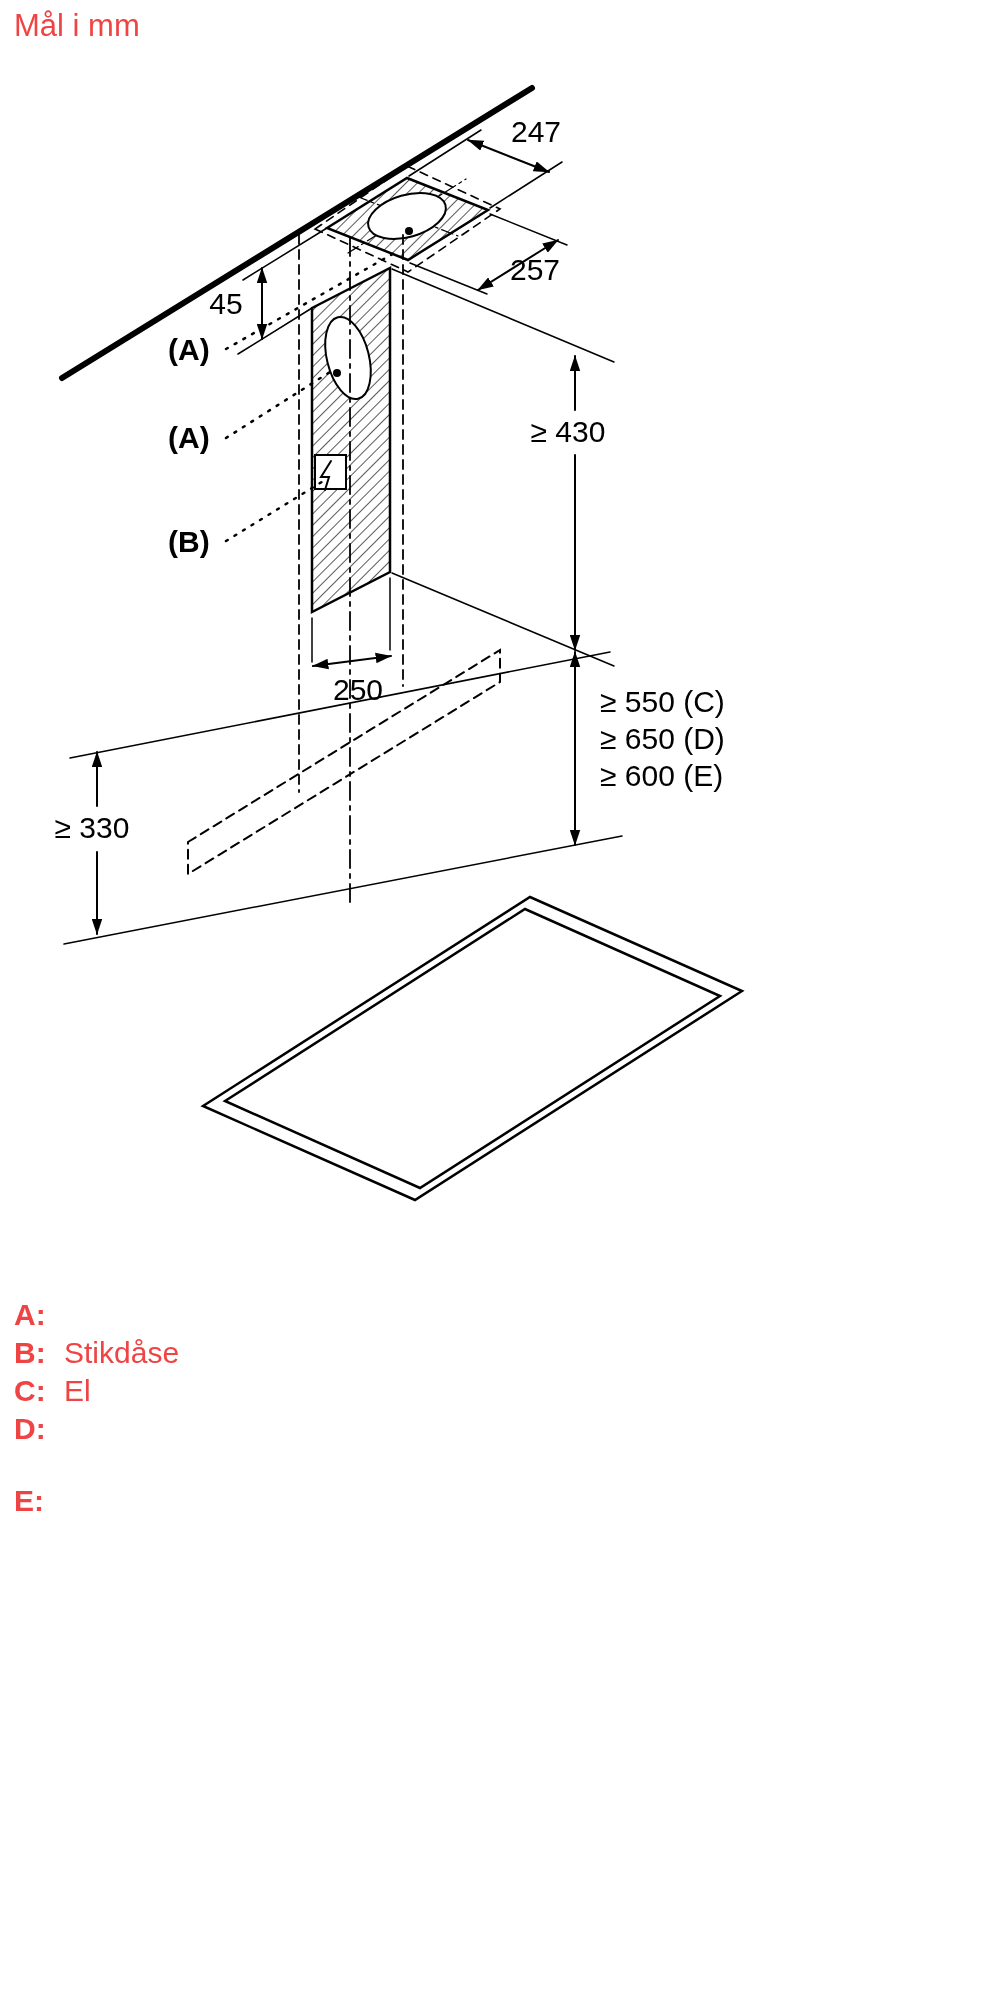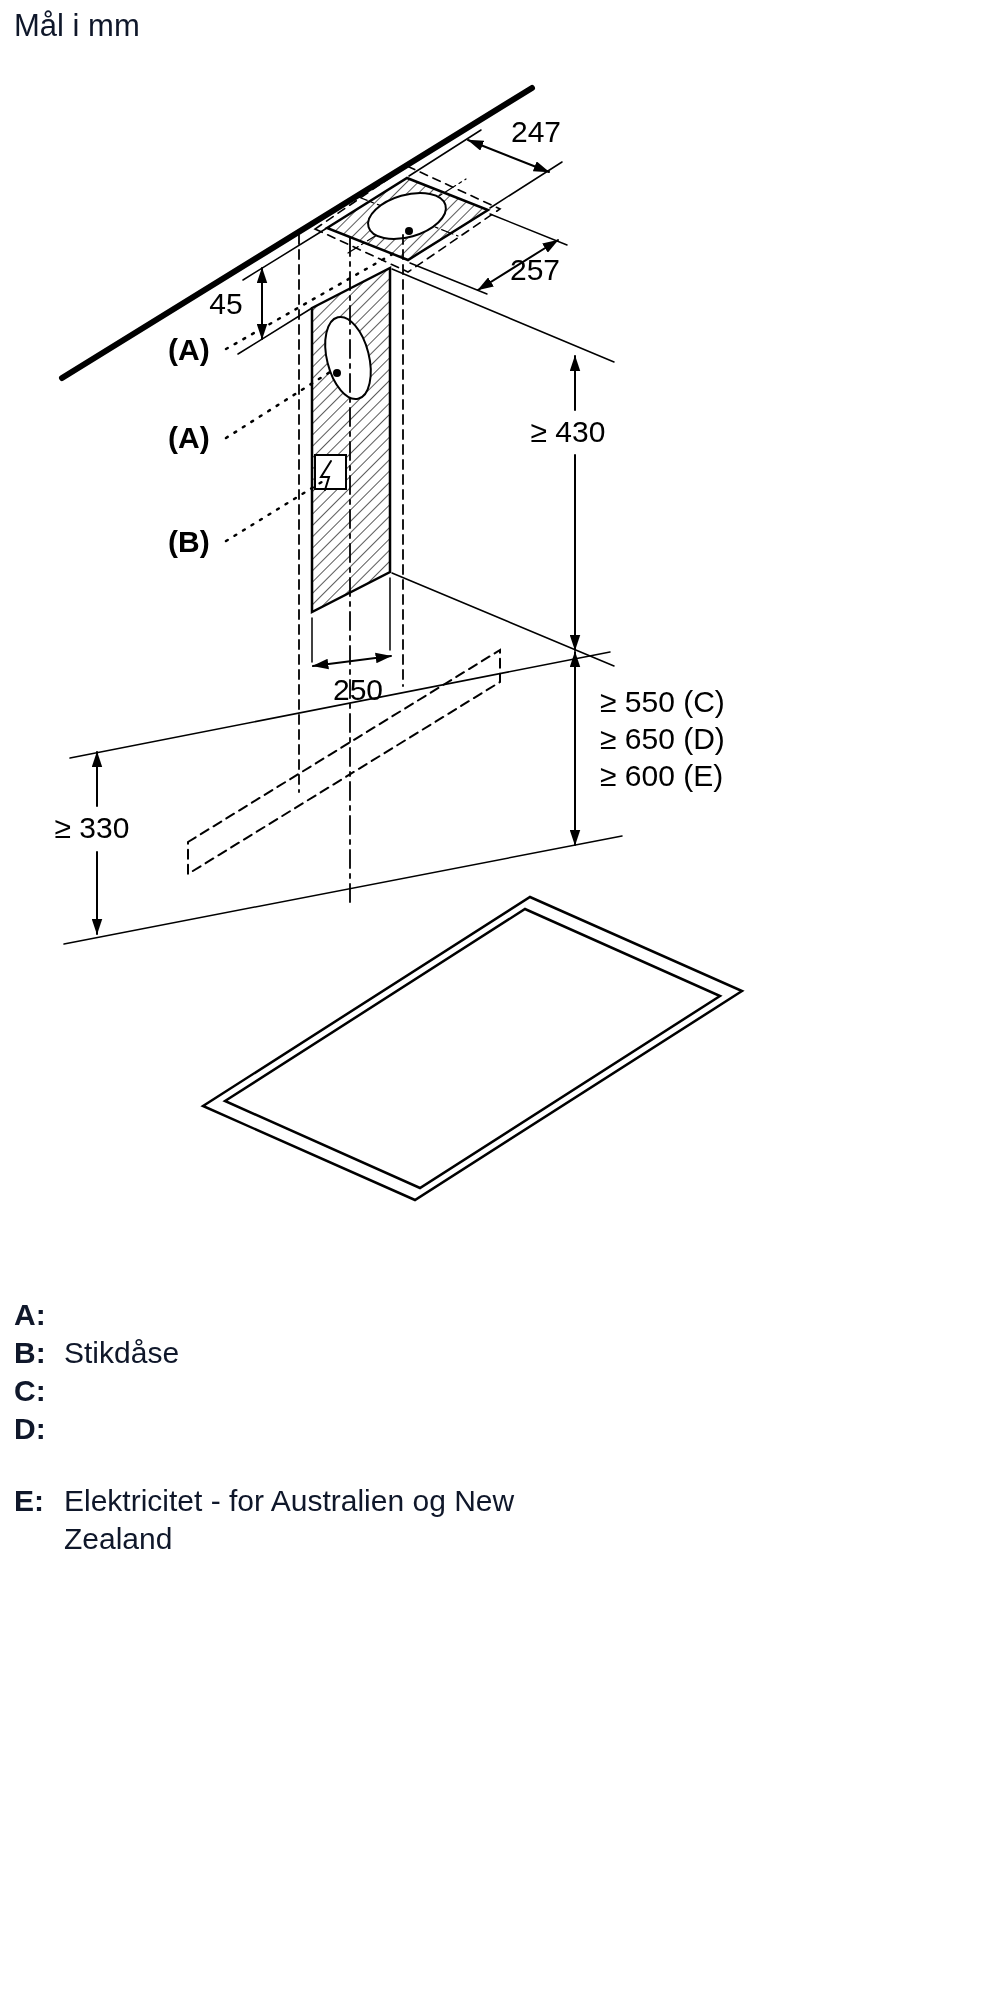--- a/index.html
+++ b/index.html
@@ -1,17 +1,17 @@
 <!DOCTYPE html>
 <html><head>
 <meta charset="utf-8">
 <style>
   html,body{margin:0;padding:0;background:#fff;}
   .page{position:relative;width:828px;height:2000px;background:#fff;
-        font-family:"Liberation Sans",sans-serif;color:#0f172a;overflow:hidden;}
+        font-family:"Liberation Sans",sans-serif;color:#ef4444;overflow:hidden;}
   .title{position:absolute;left:14px;top:8px;font-size:31px;font-weight:400;}
   svg.diagram{position:absolute;left:0;top:0;}
   .dim-text{font-size:30px;font-family:"Liberation Sans",sans-serif;fill:#000;}
   .callout-text{font-size:30px;font-weight:bold;font-family:"Liberation Sans",sans-serif;fill:#000;}
   .legend{position:absolute;left:14px;top:1296px;width:650px;font-size:30px;line-height:38px;}
   .legend-row{display:flex;align-items:flex-start;}
   .legend-row.gap{margin-top:34px;}
   .legend-key{font-weight:bold;flex:0 0 50px;}
   .legend-text{flex:1;max-width:548px;}
 </style>
@@ -128,23 +128,23 @@
   <div class="legend">
     <div class="legend-row">
       <span class="legend-key">A:</span>
     </div>
     <div class="legend-row">
       <span class="legend-key">B:</span>
       <span class="legend-text">Stikdåse</span>
     </div>
     <div class="legend-row">
       <span class="legend-key">C:</span>
+      <span class="legend-text">El</span>
     </div>
     <div class="legend-row">
       <span class="legend-key">D:</span>
     </div>
     <div class="legend-row gap">
       <span class="legend-key">E:</span>
-      <span class="legend-text">Elektricitet - for Australien og New Zealand</span>
     </div>
   </div>
 
 </div>
 
 </body></html>

